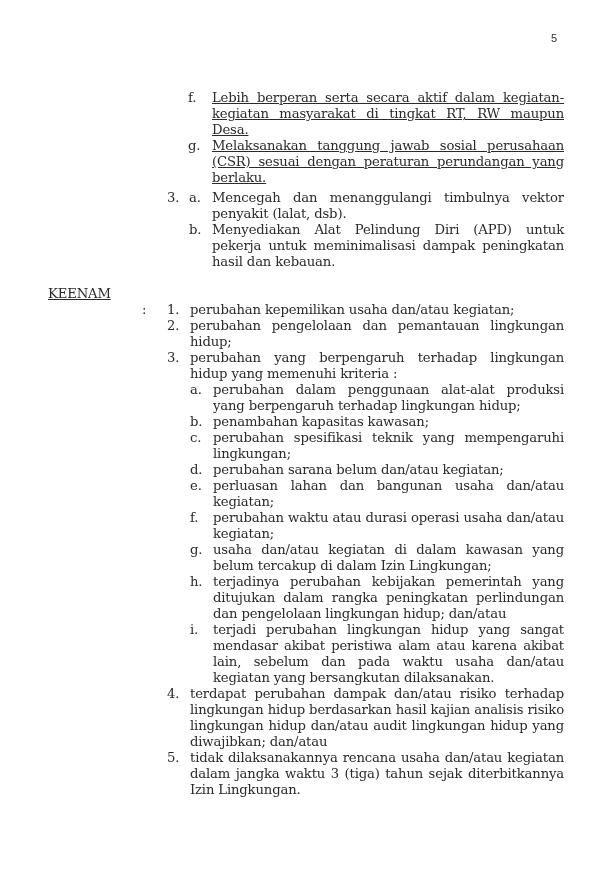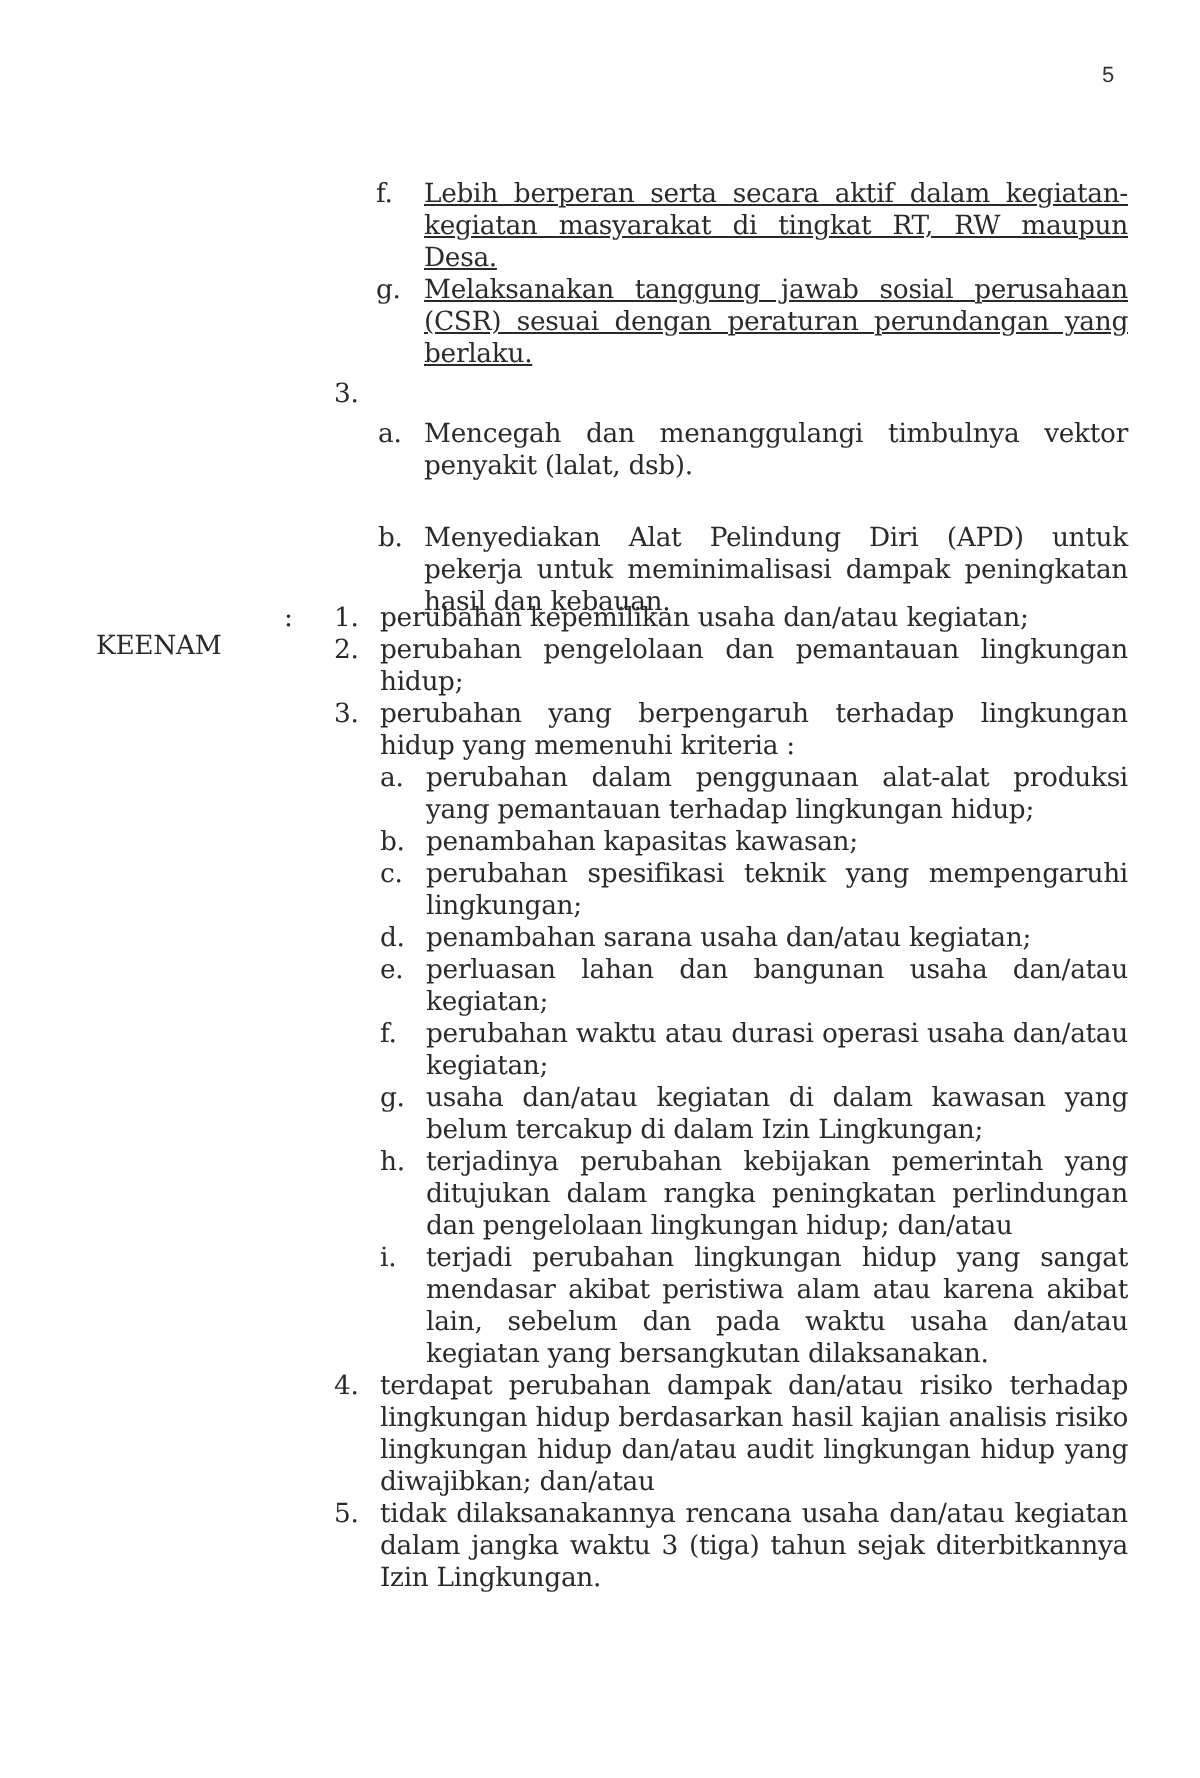--- a/index.html
+++ b/index.html
@@ -52,27 +52,28 @@
   #top-list .item-text { margin-left: 24px; text-decoration: underline; }
 
   
   #section3 {
     left: 167px;
     top: 190px;
     width: 397px;
   }
   #section3 .heading { padding-left: 22px; position: relative; }
   #section3 .sub { margin-left: 22px; }
-  #section3 .sub .item-text { margin-left: 23px; margin-top: 20px; }
+  #section3 .sub .item-text { margin-left: 23px; }
 
   
   .keenam-label {
     position: absolute;
     left: 48px;
-    top: 316px;
+    top: 286px;
+    text-decoration: underline;
   }
   .keenam-colon {
     position: absolute;
     left: 142px;
     top: 302px;
   }
   #keenam-body {
     left: 167px;
     top: 302px;
     width: 397px;
@@ -129,33 +130,33 @@
     <span class="marker">2.</span>
     <span class="item-text">perubahan pengelolaan dan pemantauan lingkungan hidup;</span>
   </div>
   <div class="item num">
     <span class="marker">3.</span>
     <span class="item-text">perubahan yang berpengaruh terhadap lingkungan hidup yang memenuhi kriteria :</span>
   </div>
 
   <div class="item sub">
     <span class="marker">a.</span>
-    <span class="item-text">perubahan dalam penggunaan alat-alat produksi yang pemantauan terhadap lingkungan hidup;</span>
+    <span class="item-text">perubahan dalam penggunaan alat-alat produksi yang berpengaruh terhadap lingkungan hidup;</span>
   </div>
   <div class="item sub">
     <span class="marker">b.</span>
     <span class="item-text">penambahan kapasitas kawasan;</span>
   </div>
   <div class="item sub">
     <span class="marker">c.</span>
     <span class="item-text">perubahan spesifikasi teknik yang mempengaruhi lingkungan;</span>
   </div>
   <div class="item sub">
     <span class="marker">d.</span>
-    <span class="item-text">penambahan sarana usaha dan/atau kegiatan;</span>
+    <span class="item-text">perubahan sarana belum dan/atau kegiatan;</span>
   </div>
   <div class="item sub">
     <span class="marker">e.</span>
     <span class="item-text">perluasan lahan dan bangunan usaha dan/atau kegiatan;</span>
   </div>
   <div class="item sub">
     <span class="marker">f.</span>
     <span class="item-text">perubahan waktu atau durasi operasi usaha dan/atau kegiatan;</span>
   </div>
   <div class="item sub">

